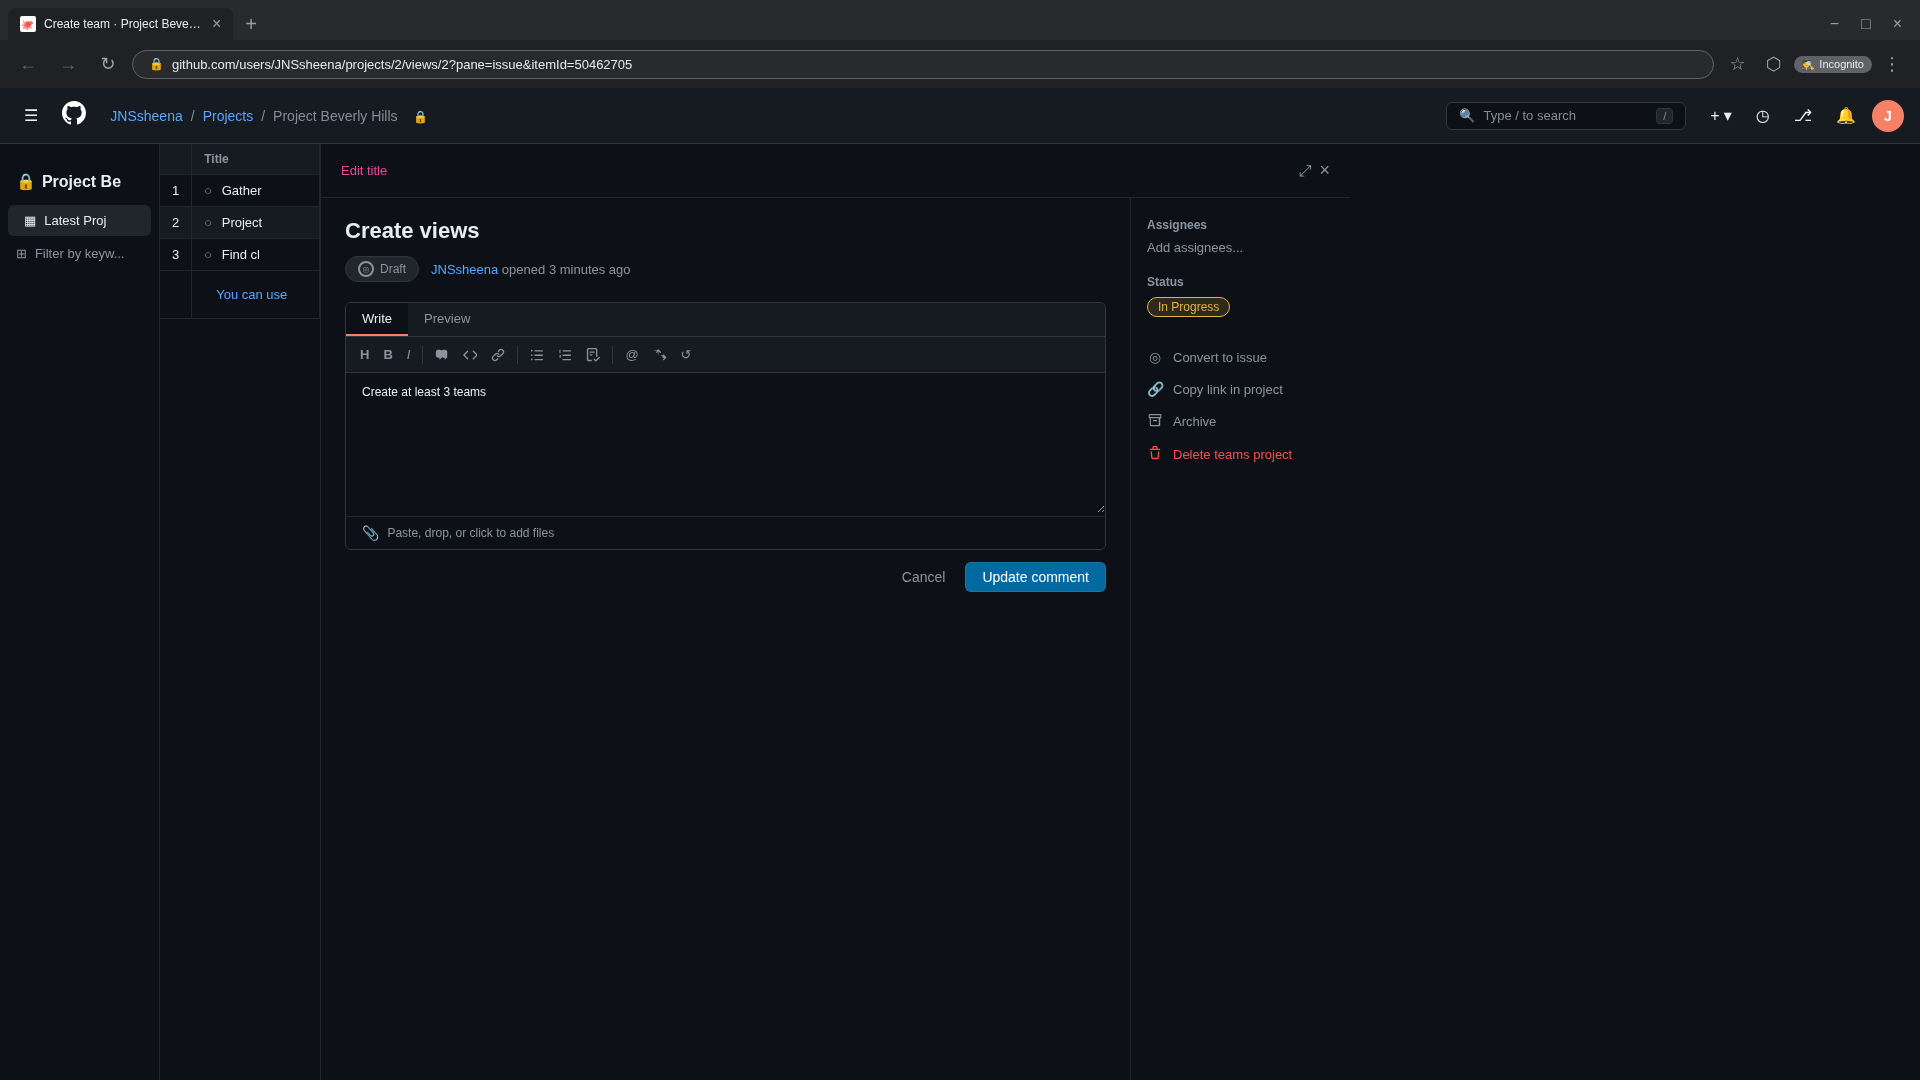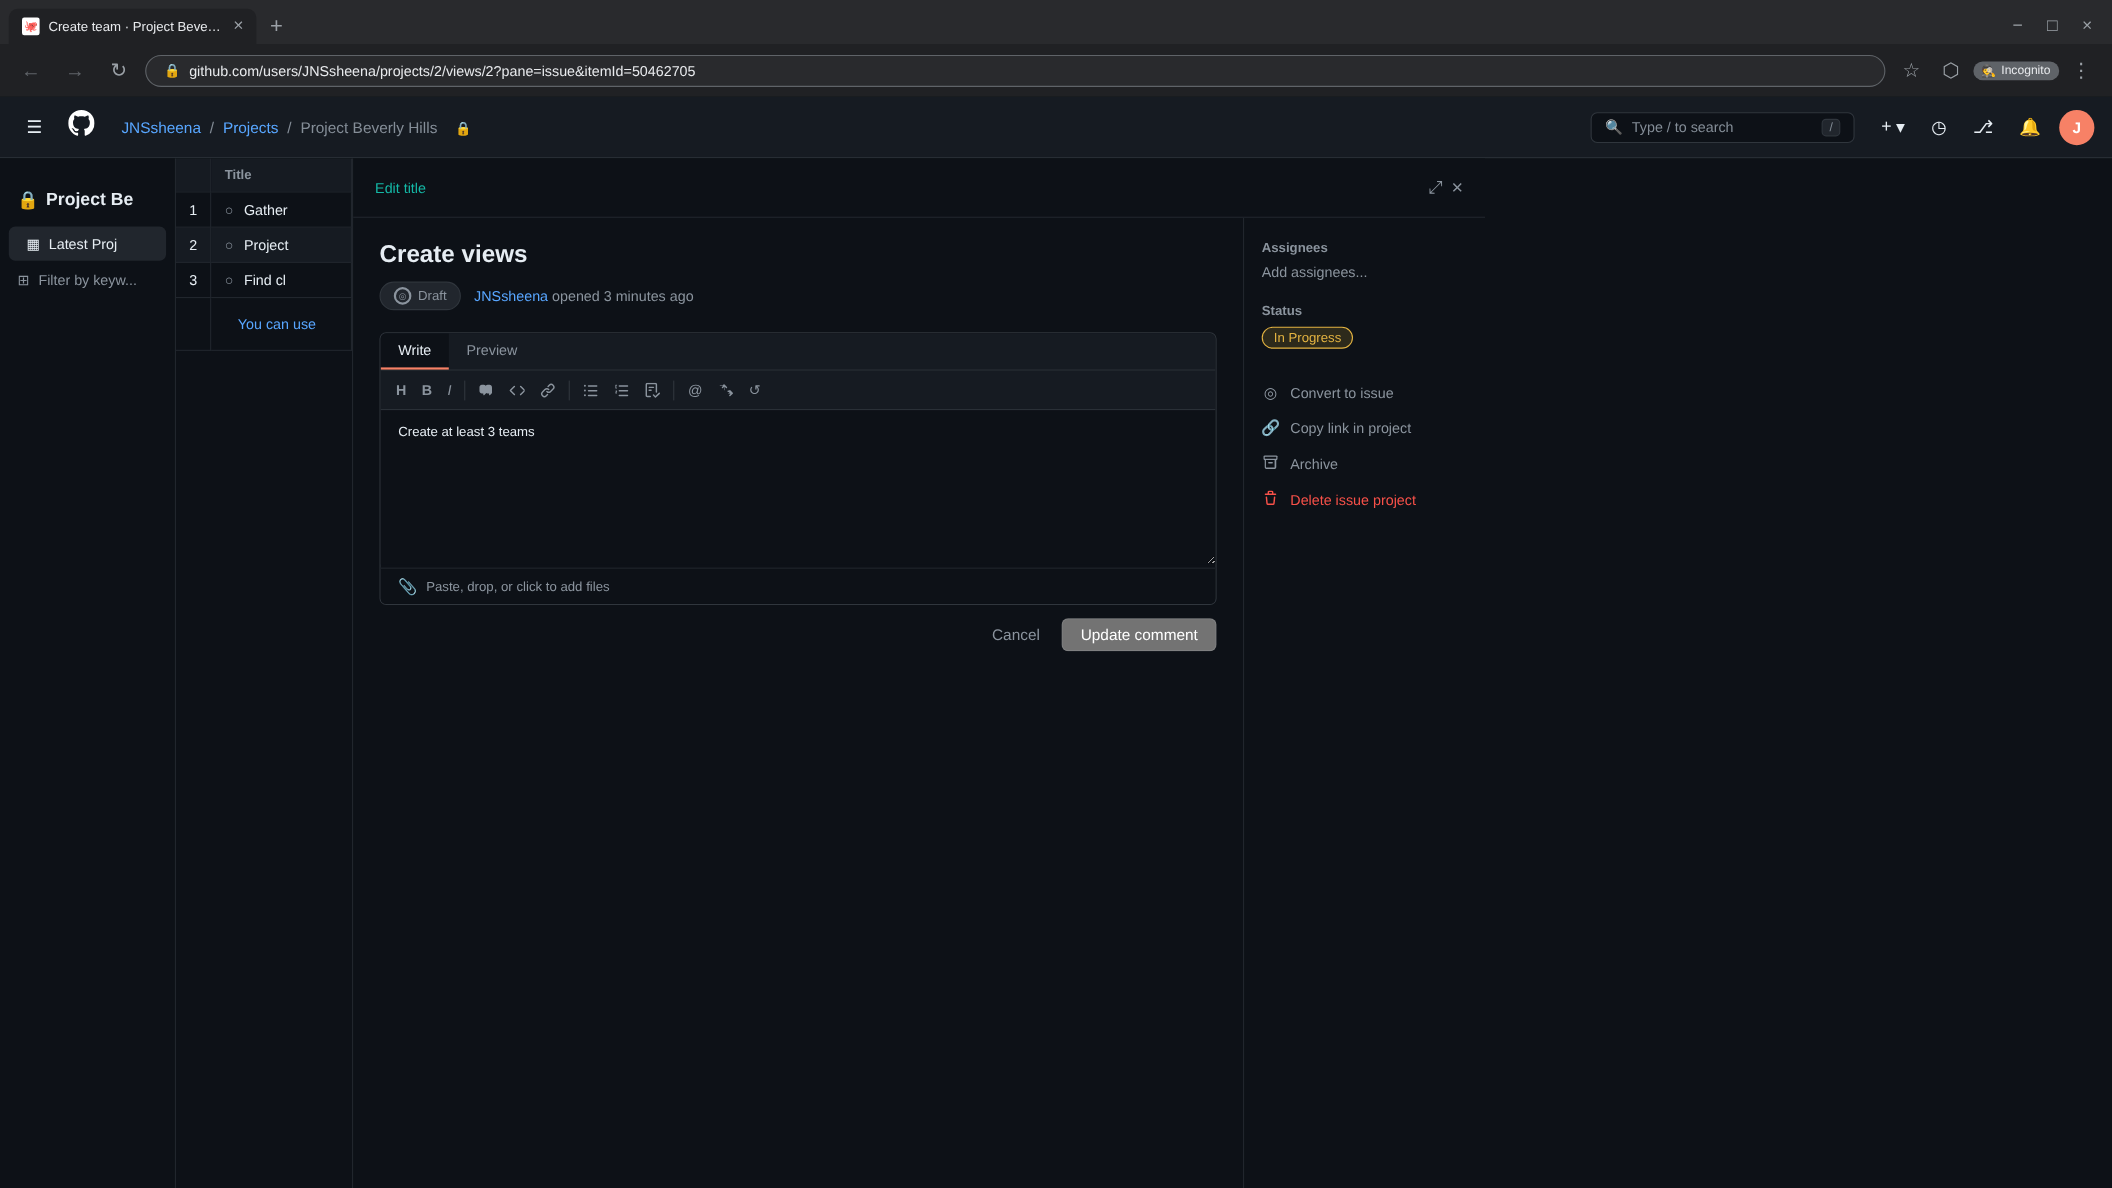--- a/index.html
+++ b/index.html
@@ -56,21 +56,21 @@
     .row-num { color: #8b949e; font-size: 12px; width: 30px; }
     .item-icon { color: #8b949e; margin-right: 6px; }
     .add-item { color: #58a6ff; font-size: 13px; padding: 8px 12px; cursor: pointer; }
 
     
     .detail-pane { width: 1030px; background: #0d1117; border-left: 1px solid #21262d; display: flex; flex-direction: column; overflow-y: auto; position: relative; flex-shrink: 0; }
     .detail-pane-header { padding: 16px 20px; display: flex; align-items: center; justify-content: space-between; border-bottom: 1px solid #21262d; }
     .detail-pane-actions { display: flex; align-items: center; gap: 8px; }
     .detail-close-btn { background: none; border: none; color: #8b949e; font-size: 18px; cursor: pointer; }
     .detail-expand-btn { background: none; border: none; color: #8b949e; font-size: 16px; cursor: pointer; }
-    .edit-title-btn { background: none; border: none; color: #14b8a6; font-size: 13px; cursor: pointer; }
+    .edit-title-btn { background: none; border: none; color: #ec4899; font-size: 13px; cursor: pointer; }
 
     .detail-body { display: flex; flex: 1; }
     .detail-main { flex: 1; padding: 20px 24px; }
     .detail-title { font-size: 22px; font-weight: 600; color: #e6edf3; margin-bottom: 12px; }
     .detail-meta { display: flex; align-items: center; gap: 12px; margin-bottom: 20px; }
     .draft-badge { background: #21262d; border: 1px solid #30363d; border-radius: 20px; padding: 4px 12px; font-size: 12px; color: #8b949e; display: flex; align-items: center; gap: 6px; }
     .draft-badge .draft-icon { width: 16px; height: 16px; border-radius: 50%; border: 2px solid #8b949e; display: inline-flex; align-items: center; justify-content: center; font-size: 8px; }
     .detail-meta-text { font-size: 13px; color: #8b949e; }
     .detail-meta-text a { color: #58a6ff; text-decoration: none; }
 
@@ -81,21 +81,21 @@
     .editor-tab.active { color: #e6edf3; border-bottom: 2px solid #f78166; background: #0d1117; }
     .editor-toolbar { display: flex; align-items: center; gap: 2px; padding: 6px 8px; border-bottom: 1px solid #30363d; background: #161b22; }
     .toolbar-btn { background: none; border: none; color: #8b949e; cursor: pointer; padding: 4px 6px; border-radius: 4px; font-size: 13px; display: flex; align-items: center; }
     .toolbar-sep { width: 1px; height: 18px; background: #30363d; margin: 0 4px; }
     .editor-textarea { width: 100%; min-height: 140px; background: #0d1117; border: none; color: #e6edf3; font-size: 12px; padding: 12px 16px; resize: vertical; outline: none; font-family: inherit; }
     .editor-footer { padding: 8px 16px; border-top: 1px solid #21262d; display: flex; align-items: center; gap: 8px; background: #0d1117; }
     .attachment-text { font-size: 12px; color: #8b949e; }
 
     .editor-actions { display: flex; justify-content: flex-end; align-items: center; gap: 8px; margin-top: 12px; }
     .cancel-btn { background: none; border: none; color: #8b949e; font-size: 14px; cursor: pointer; padding: 6px 12px; }
-    .update-btn { background: #737373; color: #fff; border: 1px solid rgba(240,246,252,0.1); border-radius: 6px; padding: 6px 16px; font-size: 14px; cursor: pointer; font-weight: 500; }
+    .update-btn { background: #0369a1; color: #fff; border: 1px solid rgba(240,246,252,0.1); border-radius: 6px; padding: 6px 16px; font-size: 14px; cursor: pointer; font-weight: 500; }
 
     
     .detail-sidebar { width: 220px; padding: 20px 16px; border-left: 1px solid #21262d; flex-shrink: 0; }
     .detail-sidebar-section { margin-bottom: 20px; }
     .detail-sidebar-label { font-size: 12px; color: #8b949e; margin-bottom: 8px; font-weight: 600; }
     .detail-sidebar-value { font-size: 13px; color: #8b949e; cursor: pointer; }
     .status-badge-inprogress { background: #ffd33d22; color: #e3b341; border: 1px solid #e3b341; border-radius: 20px; padding: 2px 10px; font-size: 12px; display: inline-block; }
 
     .detail-sidebar-actions { margin-top: 24px; }
     .sidebar-action-item { display: flex; align-items: center; gap: 10px; padding: 8px 0; font-size: 13px; color: #8b949e; cursor: pointer; }
@@ -365,20 +365,20 @@
                   </svg>
               </span>
               <span>Archive</span>
             </div>
             <div class="sidebar-action-item danger">
               <span class="sidebar-action-icon">
                 <svg width="14" height="14" viewBox="0 0 16 16" fill="#f85149">
                     <path d="M11 1.75V3h2.25a.75.75 0 010 1.5H2.75a.75.75 0 010-1.5H5V1.75C5 .784 5.784 0 6.75 0h2.5C10.216 0 11 .784 11 1.75zM4.496 6.675l.66 6.6a.25.25 0 00.249.225h5.19a.25.25 0 00.249-.225l.66-6.6a.75.75 0 011.492.149l-.66 6.6A1.748 1.748 0 0110.595 15h-5.19a1.75 1.75 0 01-1.741-1.575l-.66-6.6a.75.75 0 011.492-.15zM6.5 1.75V3h3V1.75a.25.25 0 00-.25-.25h-2.5a.25.25 0 00-.25.25z"></path>
                   </svg>
               </span>
-              <span>Delete issue project</span>
+              <span>Delete teams project</span>
             </div>
           </div>
         </div>
       </div>
     </div>
   </div>
 </div>
 
 </body></html>

